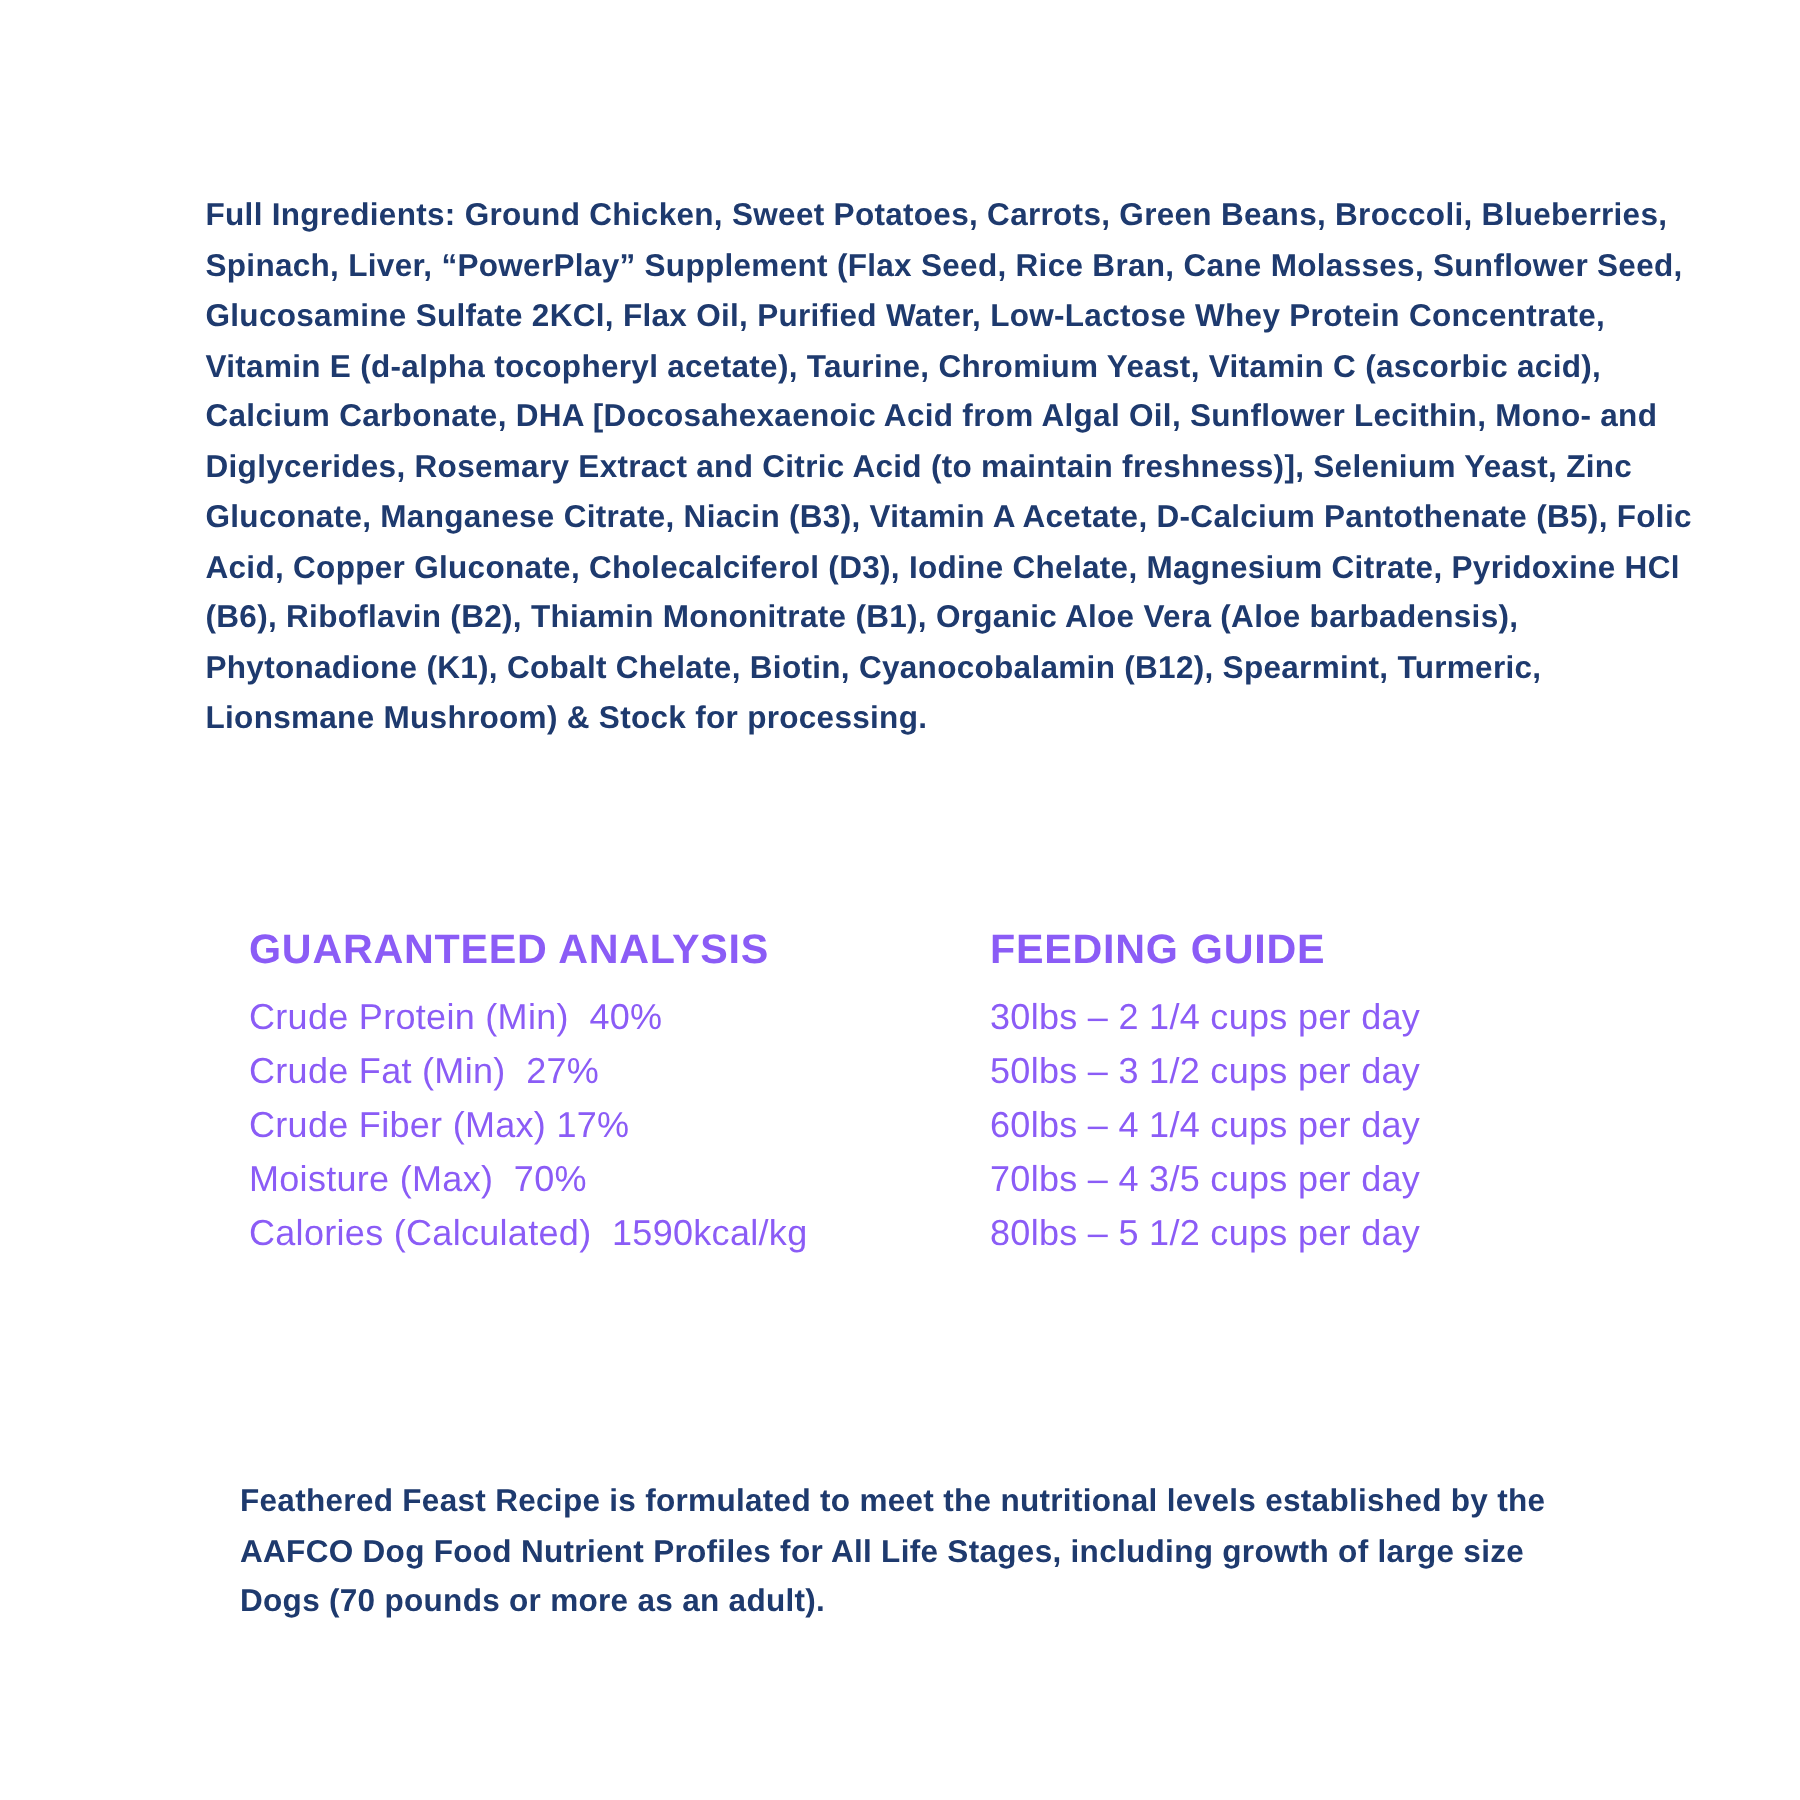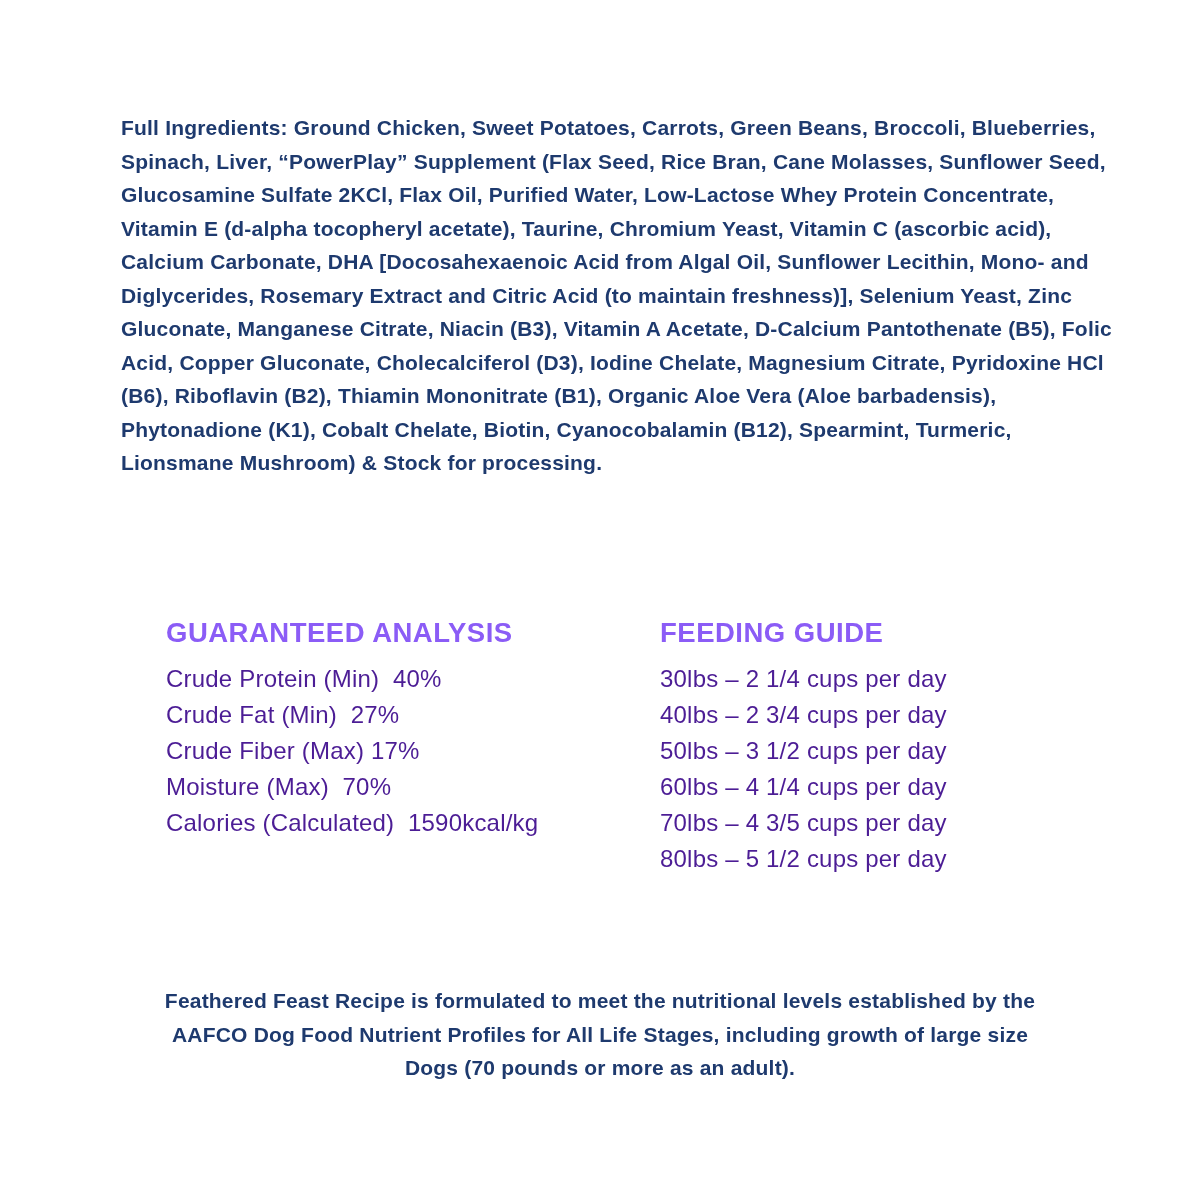--- a/index.html
+++ b/index.html
@@ -10,21 +10,21 @@
     position: relative;
     overflow: hidden;
     font-family: "Liberation Sans", sans-serif;
   }
 
   .ingredients {
     position: absolute;
     left: 121px;
     top: 111px;
     width: 992px;
-    margin: 0;
+    margin: 16px;
     font-weight: 700;
     font-size: 21px;
     line-height: 33.5px;
     letter-spacing: 0.2px;
     color: #1e3a6e;
   }
 
   .section { position: absolute; top: 617px; }
   .section-analysis { left: 166px; }
   .section-feeding  { left: 660px; }
@@ -36,32 +36,31 @@
     line-height: 31px;
     letter-spacing: 0.5px;
     color: #8b5cf6;
   }
 
   .row {
     font-size: 24px;
     font-weight: 400;
     line-height: 36px;
     letter-spacing: 0.2px;
-    color: #4c1d95;
+    color: #8b5cf6;
     white-space: pre;
   }
 
   .aafco {
     position: absolute;
     top: 984px;
     left: 50%;
     transform: translateX(-50%);
     width: 880px;
     margin: 0;
-    text-align: center;
     font-weight: 700;
     font-size: 21px;
     line-height: 33.5px;
     letter-spacing: 0.2px;
     color: #1e3a6e;
   }
 </style>
 </head>
 <body>
 
@@ -74,21 +73,20 @@
     <div class="row">Crude Protein (Min)  40%</div>
     <div class="row">Crude Fat (Min)  27%</div>
     <div class="row">Crude Fiber (Max) 17%</div>
     <div class="row">Moisture (Max)  70%</div>
     <div class="row">Calories (Calculated)  1590kcal/kg</div>
   </section>
 
   <section class="section section-feeding">
     <h2 class="section-title">FEEDING GUIDE</h2>
     <div class="row">30lbs – 2 1/4 cups per day</div>
-    <div class="row">40lbs – 2 3/4 cups per day</div>
     <div class="row">50lbs – 3 1/2 cups per day</div>
     <div class="row">60lbs – 4 1/4 cups per day</div>
     <div class="row">70lbs – 4 3/5 cups per day</div>
     <div class="row">80lbs – 5 1/2 cups per day</div>
   </section>
 
   <p class="aafco">Feathered Feast Recipe is formulated to meet the nutritional levels established by the AAFCO Dog Food Nutrient Profiles for All Life Stages, including growth of large size Dogs (70 pounds or more as an adult).</p>
 
 </main>
 

